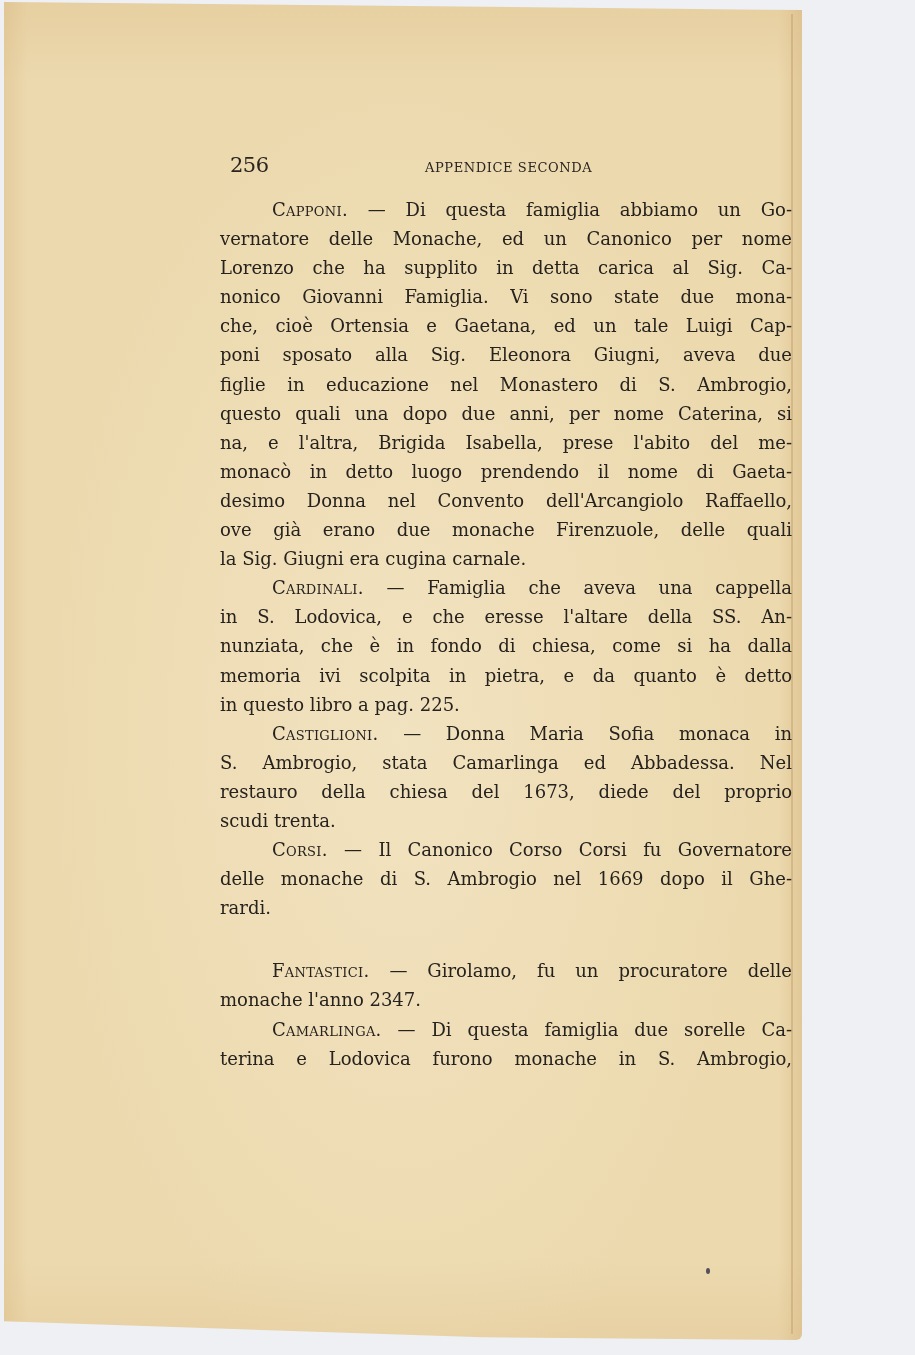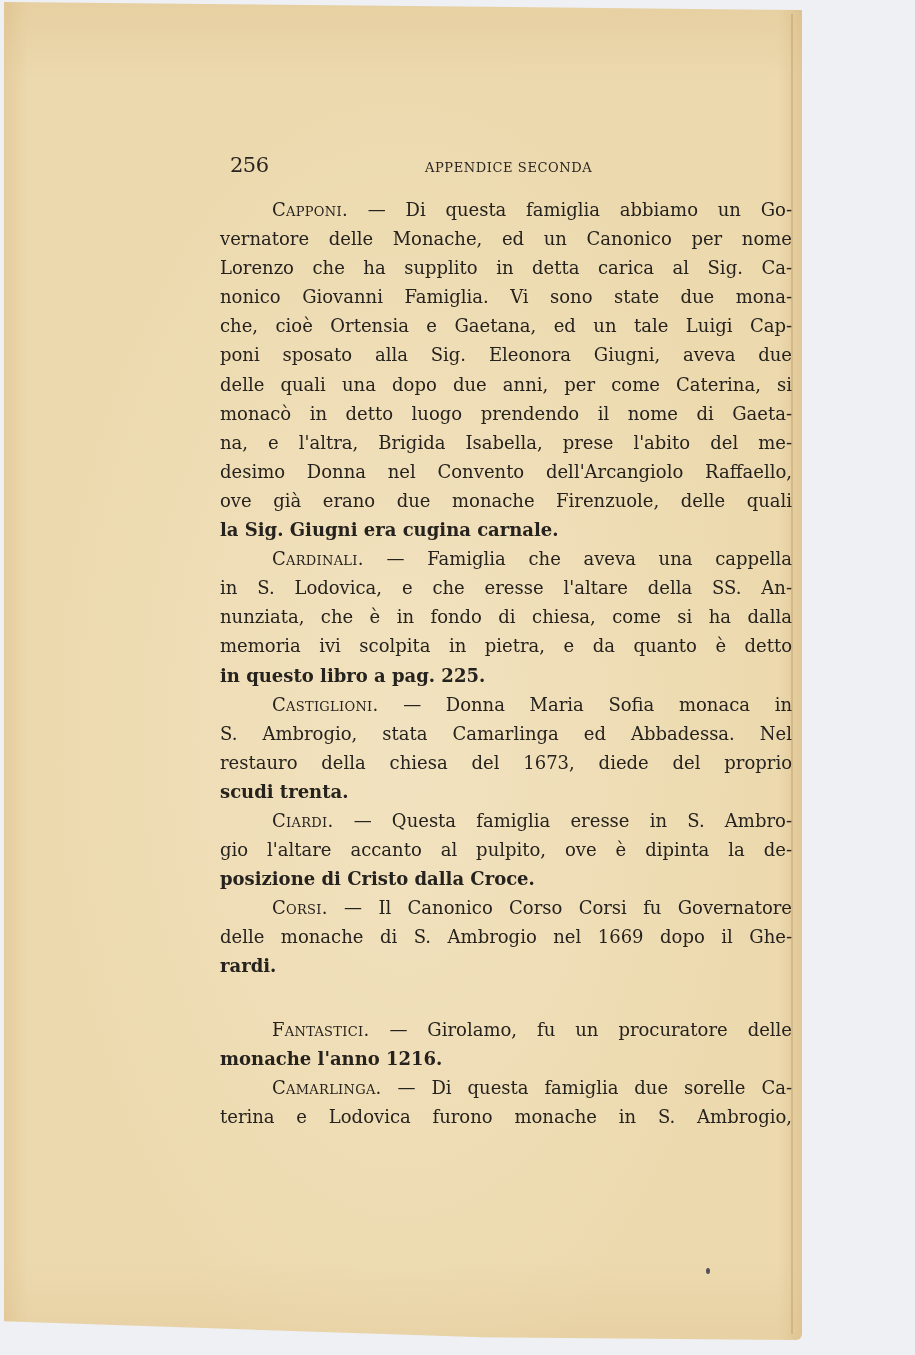--- a/index.html
+++ b/index.html
@@ -73,21 +73,20 @@
       text-align-last: left;
     }
     .entry .line {
       display: block;
       text-align: justify;
       text-align-last: justify;
       white-space: nowrap;
     }
     .entry .line.last {
       text-align-last: left;
-      font-weight: bold;
     }
     .entry .line.first {
       padding-left: 52px;
     }
     .sc {
       font-variant: small-caps;
       letter-spacing: 0.3px;
     }
     .gap {
       height: 34px;
@@ -111,60 +110,56 @@
 
   <div class="body-text" id="body-text">
 
     <div class="entry">
       <span class="line first"><span class="sc">Capponi.</span> <span>— Di questa famiglia abbiamo un Go-</span></span>
       <span class="line">vernatore delle Monache, ed un Canonico per nome</span>
       <span class="line">Lorenzo che ha supplito in detta carica al Sig. Ca-</span>
       <span class="line">nonico Giovanni Famiglia. Vi sono state due mona-</span>
       <span class="line">che, cioè Ortensia e Gaetana, ed un tale Luigi Cap-</span>
       <span class="line">poni sposato alla Sig. Eleonora Giugni, aveva due</span>
-      <span class="line">delle quali una dopo due anni, per come Caterina, si</span>
+      <span class="line">figlie in educazione nel Monastero di S. Ambrogio,</span>
+      <span class="line">questo quali una dopo due anni, per nome Caterina, si</span>
+      <span class="line">na, e l'altra, Brigida Isabella, prese l'abito del me-</span>
       <span class="line">monacò in detto luogo prendendo il nome di Gaeta-</span>
-      <span class="line">na, e l'altra, Brigida Isabella, prese l'abito del me-</span>
       <span class="line">desimo Donna nel Convento dell'Arcangiolo Raffaello,</span>
       <span class="line">ove già erano due monache Firenzuole, delle quali</span>
       <span class="line last">la Sig. Giugni era cugina carnale.</span>
     </div>
 
     <div class="entry">
       <span class="line first"><span class="sc">Cardinali.</span> <span>— Famiglia che aveva una cappella</span></span>
       <span class="line">in S. Lodovica, e che eresse l'altare della SS. An-</span>
       <span class="line">nunziata, che è in fondo di chiesa, come si ha dalla</span>
       <span class="line">memoria ivi scolpita in pietra, e da quanto è detto</span>
       <span class="line last">in questo libro a pag. 225.</span>
     </div>
 
     <div class="entry">
       <span class="line first"><span class="sc">Castiglioni.</span> <span>— Donna Maria Sofia monaca in</span></span>
       <span class="line">S. Ambrogio, stata Camarlinga ed Abbadessa. Nel</span>
       <span class="line">restauro della chiesa del 1673, diede del proprio</span>
       <span class="line last">scudi trenta.</span>
     </div>
 
-    <div class="entry">
-      <span class="line first"><span class="sc">Ciardi.</span> <span>— Questa famiglia eresse in S. Ambro-</span></span>
-      <span class="line">gio l'altare accanto al pulpito, ove è dipinta la de-</span>
-      <span class="line last">posizione di Cristo dalla Croce.</span>
-    </div>
 
     <div class="entry">
       <span class="line first"><span class="sc">Corsi.</span> <span>— Il Canonico Corso Corsi fu Governatore</span></span>
       <span class="line">delle monache di S. Ambrogio nel 1669 dopo il Ghe-</span>
       <span class="line last">rardi.</span>
     </div>
 
     <div class="gap"></div>
 
     <div class="entry">
       <span class="line first"><span class="sc">Fantastici.</span> <span>— Girolamo, fu un procuratore delle</span></span>
-      <span class="line last">monache l'anno 1216.</span>
+      <span class="line last">monache l'anno 2347.</span>
     </div>
 
     <div class="entry">
       <span class="line first"><span class="sc">Camarlinga.</span> <span>— Di questa famiglia due sorelle Ca-</span></span>
       <span class="line">terina e Lodovica furono monache in S. Ambrogio,</span>
     </div>
   </div>
 
   <span class="fleck" style="left:896px; top:413px; width:4px; height:5px;"></span>
   <span class="fleck" style="left:702px; top:1266px; width:4px; height:6px; background:#55505a;"></span>

